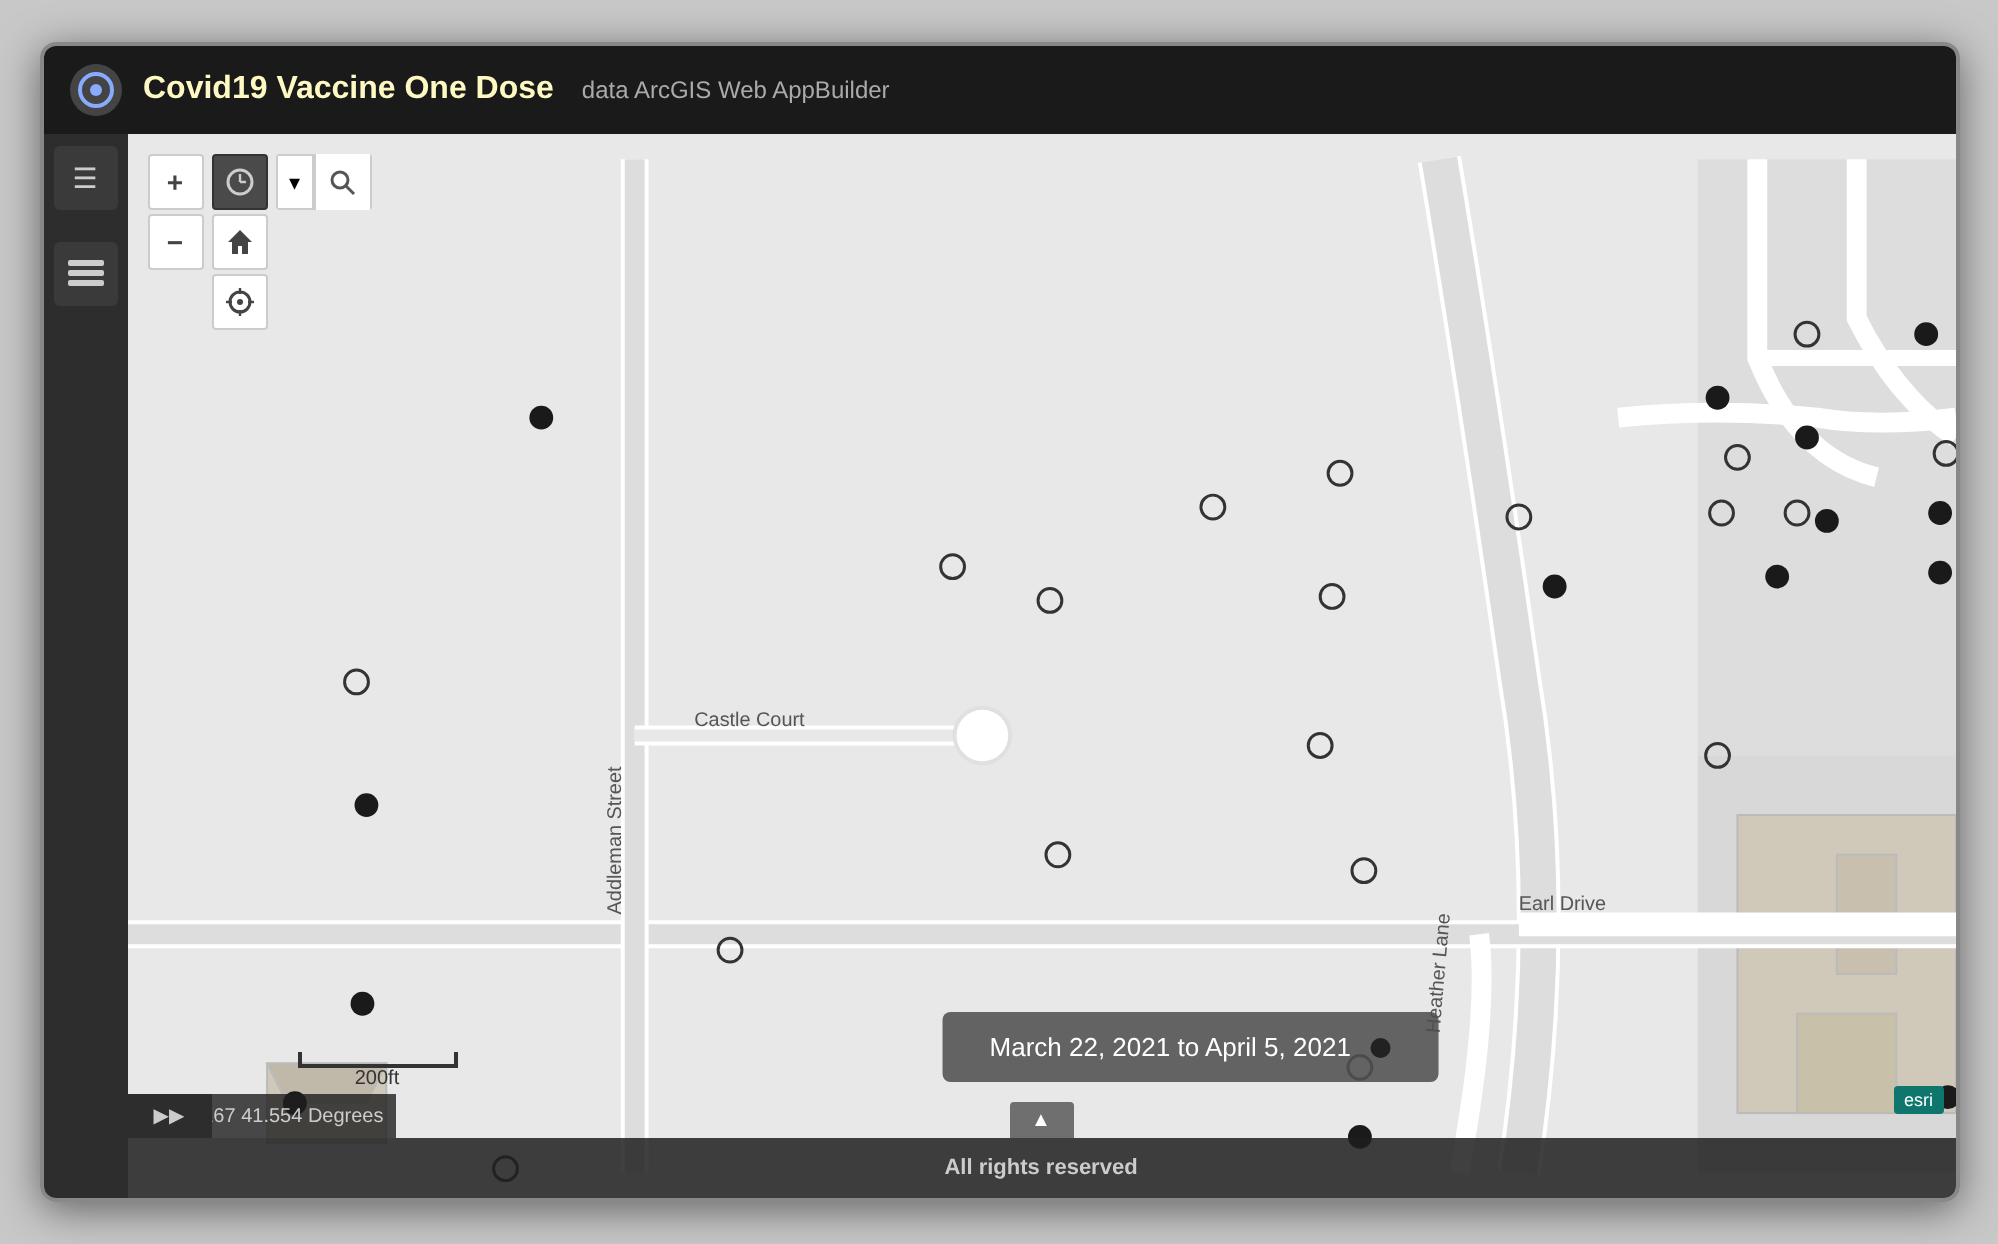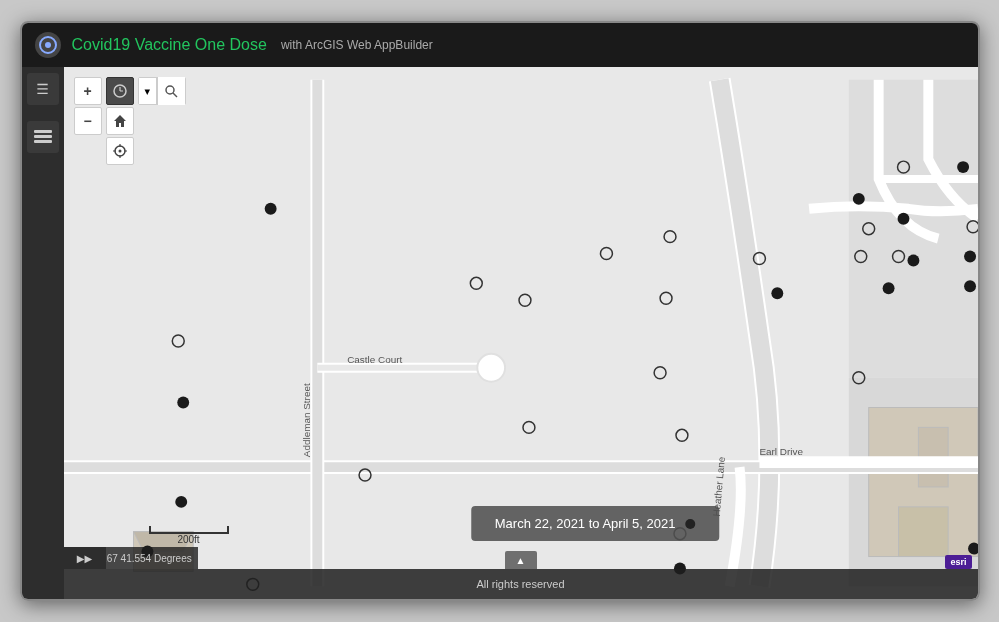--- a/index.html
+++ b/index.html
@@ -30,23 +30,23 @@
       align-items: center;
       padding: 0 12px;
       gap: 10px;
       flex-shrink: 0;
     }
     .header-logo {
       width: 28px;
       height: 28px;
     }
     .header-title {
-      color: #22c55e;
+      color: #fef9c3;
       font-size: 16px;
-      font-weight: normal;
+      font-weight: bold;
     }
     .header-subtitle {
       color: #aaa;
       font-size: 12px;
       margin-left: 4px;
     }
     
     .main-content {
       display: flex;
       flex: 1;
@@ -208,20 +208,21 @@
       height: 30px;
       background: rgba(30,30,30,0.85);
       display: flex;
       align-items: center;
       justify-content: center;
       z-index: 20;
     }
     .bottom-bar-text {
       color: #ccc;
       font-size: 11px;
+      font-weight: bold;
     }
     
     .coords-bar {
       position: absolute;
       bottom: 30px;
       left: 0;
       height: 22px;
       background: rgba(30,30,30,0.8);
       color: #ccc;
       font-size: 10px;
@@ -255,29 +256,29 @@
       position: absolute;
       bottom: 32px;
       right: 60px;
       font-size: 10px;
       color: #444;
       z-index: 20;
     }
     
     .esri-logo {
       position: absolute;
-      bottom: 30px;
+      bottom: 42px;
       right: 6px;
       z-index: 20;
-      background: #4c1d95;
+      background: #0f766e;
       color: #fff;
       font-size: 9px;
       padding: 2px 5px;
       border-radius: 2px;
-      font-weight: bold;
+      font-weight: normal;
     }
     
     .expand-btn {
       position: absolute;
       bottom: 30px;
       left: 50%;
       transform: translateX(-50%);
       background: rgba(80,80,80,0.8);
       border: none;
       color: #fff;
@@ -314,21 +315,21 @@
 
 <div class="app-frame">
 
   <div class="header">
     <svg class="header-logo" viewBox="0 0 28 28">
       <circle cx="14" cy="14" r="13" fill="#444"></circle>
       <circle cx="14" cy="14" r="8" fill="none" stroke="#88aaff" stroke-width="2"></circle>
       <circle cx="14" cy="14" r="3" fill="#88aaff"></circle>
     </svg>
     <span class="header-title">Covid19 Vaccine One Dose</span>
-    <span class="header-subtitle">with ArcGIS Web AppBuilder</span>
+    <span class="header-subtitle">data ArcGIS Web AppBuilder</span>
   </div>
 
   <div class="main-content">
 
     <div class="sidebar">
       <button class="sidebar-btn">☰</button>
       <button class="sidebar-btn sidebar-icon-layers">
         <svg width="18" height="18" viewBox="0 0 18 18">
           <rect y="2" width="18" height="3" rx="1" fill="#ccc"></rect>
           <rect y="7" width="18" height="3" rx="1" fill="#ccc"></rect>

